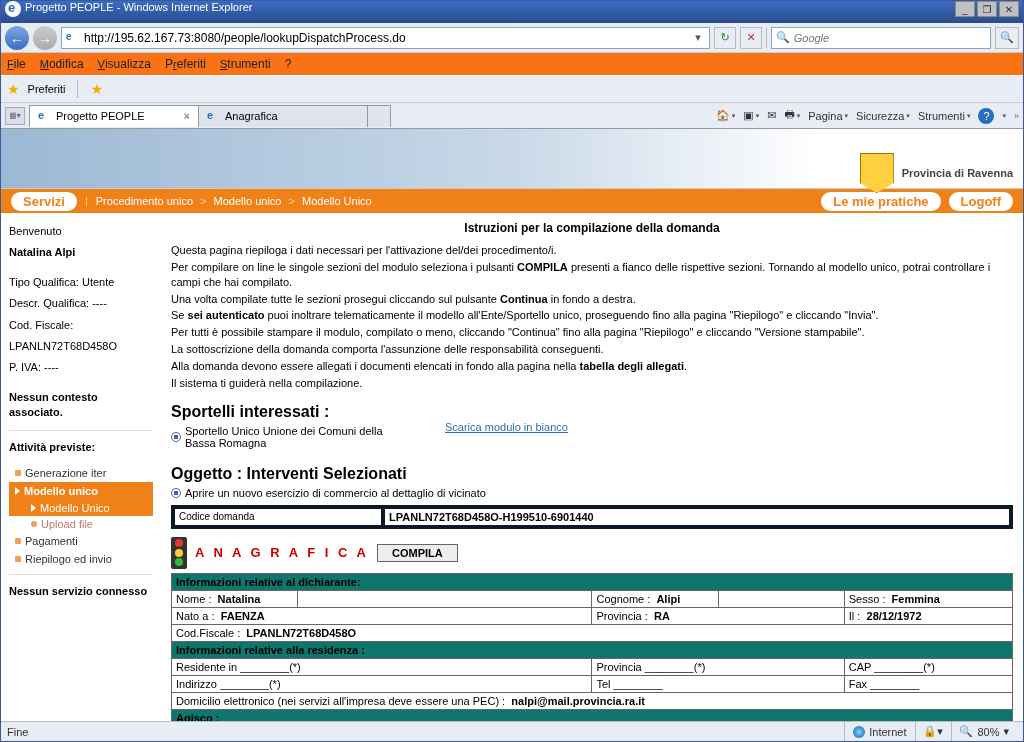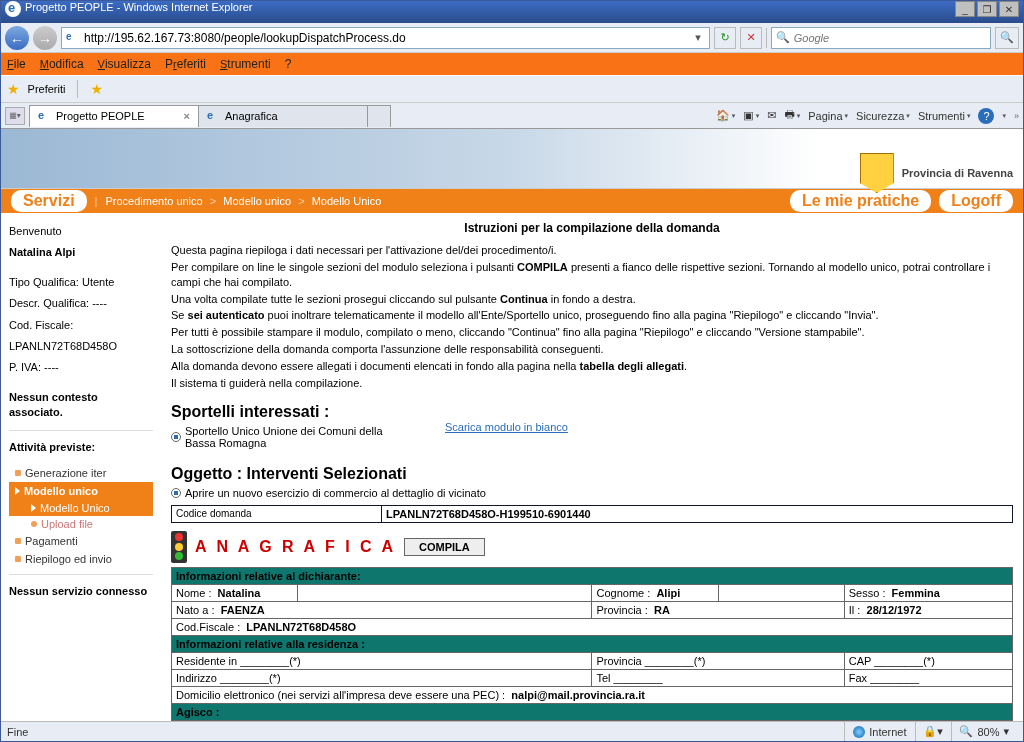--- a/index.html
+++ b/index.html
@@ -34,21 +34,21 @@
 .tab .ie-sm{width:14px;height:14px;color:#2a6ebb;font-weight:bold;font-size:11px}
 .tab .x{margin-left:auto;color:#888;font-weight:bold;cursor:pointer}
 .tab-tools{margin-left:auto;display:flex;align-items:center;gap:8px;font-size:11px;color:#333}
 .tab-tools .tt{display:flex;align-items:center;gap:2px}
 .tab-tools .drop{font-size:7px;color:#555}
 .page{flex:1;overflow:auto;background:#fff;position:relative}
 .banner{height:60px;background:linear-gradient(90deg,#9bb8d4 0%,#c8d8e8 50%,#fff 80%);position:relative;border-bottom:1px solid #ccc}
 .banner-logo{position:absolute;right:10px;top:24px;display:flex;align-items:center;gap:8px;font-size:17px;font-weight:bold;color:#444}
 .banner-logo .crest{width:34px;height:40px;background:#ffd040;border:1px solid #a07000;position:relative;clip-path:polygon(0 0,100% 0,100% 75%,50% 100%,0 75%)}
 .ob{height:24px;background:#f08018;display:flex;align-items:center;padding:0 10px;gap:8px}
-.ob-btn{background:#fff;color:#f08018;border-radius:10px;padding:2px 12px;font-weight:bold;font-size:16px}
+.ob-btn{background:#fff;color:#f08018;border-radius:10px;padding:2px 12px;font-weight:bold;font-size:13px}
 .ob-crumb{color:#fff;font-size:11px}
 .ob-crumb a{color:#fff;text-decoration:none}
 .ob-crumb .sep{color:#ffd0a0;margin:0 4px}
 .ob-right{margin-left:auto;display:flex;align-items:center;gap:8px}
 .content{display:flex}
 .sidebar{width:160px;padding:8px;font-size:11px}
 .sidebar .sb-row{padding:3px 0;line-height:1.4}
 .sidebar b{font-weight:bold}
 .side-list{margin-top:6px}
 .side-item{padding:3px 6px;display:flex;align-items:center;gap:4px;color:#333}
@@ -60,25 +60,25 @@
 .side-item.active .arrow,.side-sub.active .arrow{border-left-color:#fff}
 .main{flex:1;padding:8px 10px}
 .main h2{text-align:center;font-size:12px;font-weight:bold;margin-bottom:8px}
 .main p{font-size:11px;margin:2px 0;line-height:1.35}
 .instr b{font-weight:bold}
 .main h3{font-weight:bold;margin-top:12px;font-size:16px}
 .radio-line{display:flex;align-items:center;gap:4px;margin:4px 0}
 .radio{width:10px;height:10px;border:1px solid #666;border-radius:50%;background:radial-gradient(circle,#2a6ebb 40%,#fff 45%)}
 .link{color:#2a6ebb;text-decoration:underline;cursor:pointer;font-size:11px}
 .tbl{width:100%;border-collapse:collapse;margin-top:6px}
-.tbl td{border:1px solid #0f172a;padding:2px 4px;font-size:10px}
+.tbl td{border:4px solid #0f172a;padding:2px 4px;font-size:10px}
 .sec-head{display:flex;align-items:center;gap:8px;margin-top:8px}
 .traffic{width:16px;height:32px;background:#333;border-radius:2px;display:flex;flex-direction:column;align-items:center;justify-content:space-around;padding:2px}
 .lt{width:8px;height:8px;border-radius:50%}
-.sec-title{color:#c00;font-weight:bold;letter-spacing:3px;font-size:16px}
+.sec-title{color:#c00;font-weight:bold;letter-spacing:3px;font-size:13px}
 .compila-btn{border:1px solid #666;background:#eee;padding:2px 14px;font-size:11px;font-weight:bold}
 .formtbl{width:100%;border:1px solid #666;border-collapse:collapse;margin-top:4px;font-size:10px}
 .formtbl td{border:1px solid #666;padding:2px 4px}
 .formtbl .hdr{font-weight:bold;background:#0f766e}
 .status-bar{height:20px;background:#e8ecf4;border-top:1px solid #bbb;display:flex;align-items:center;padding:0 6px;font-size:11px;color:#333}
 .status-bar .sb-sec{border-left:1px solid #bbb;padding:0 8px;display:flex;align-items:center;gap:4px;height:100%}
 .globe{width:12px;height:12px;border-radius:50%;background:radial-gradient(#8cf,#06a)}
 </style>
 </head>
 <body>

